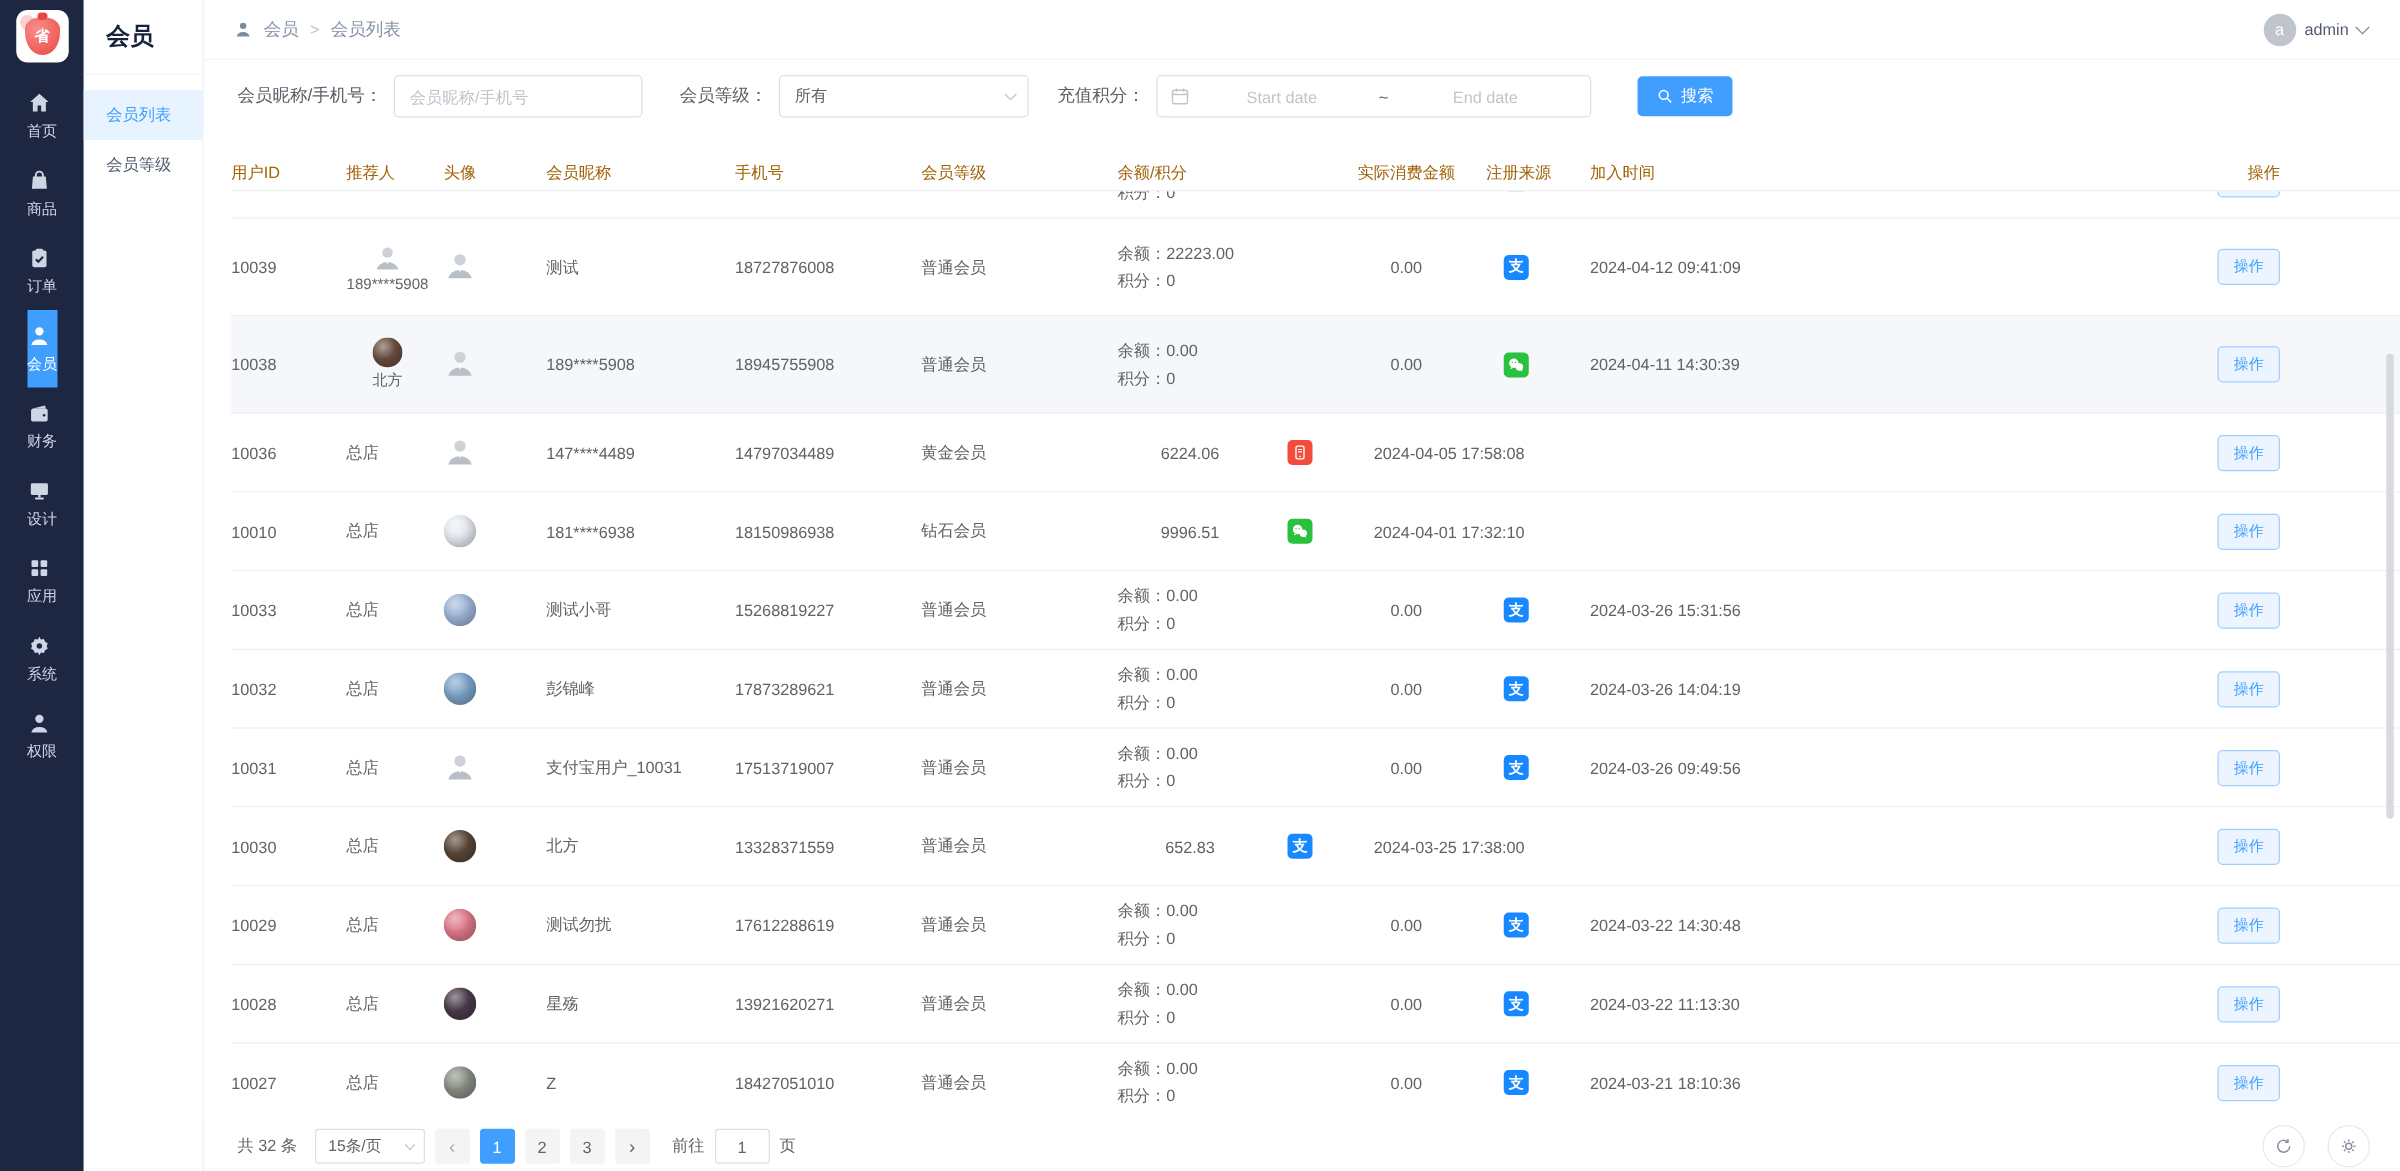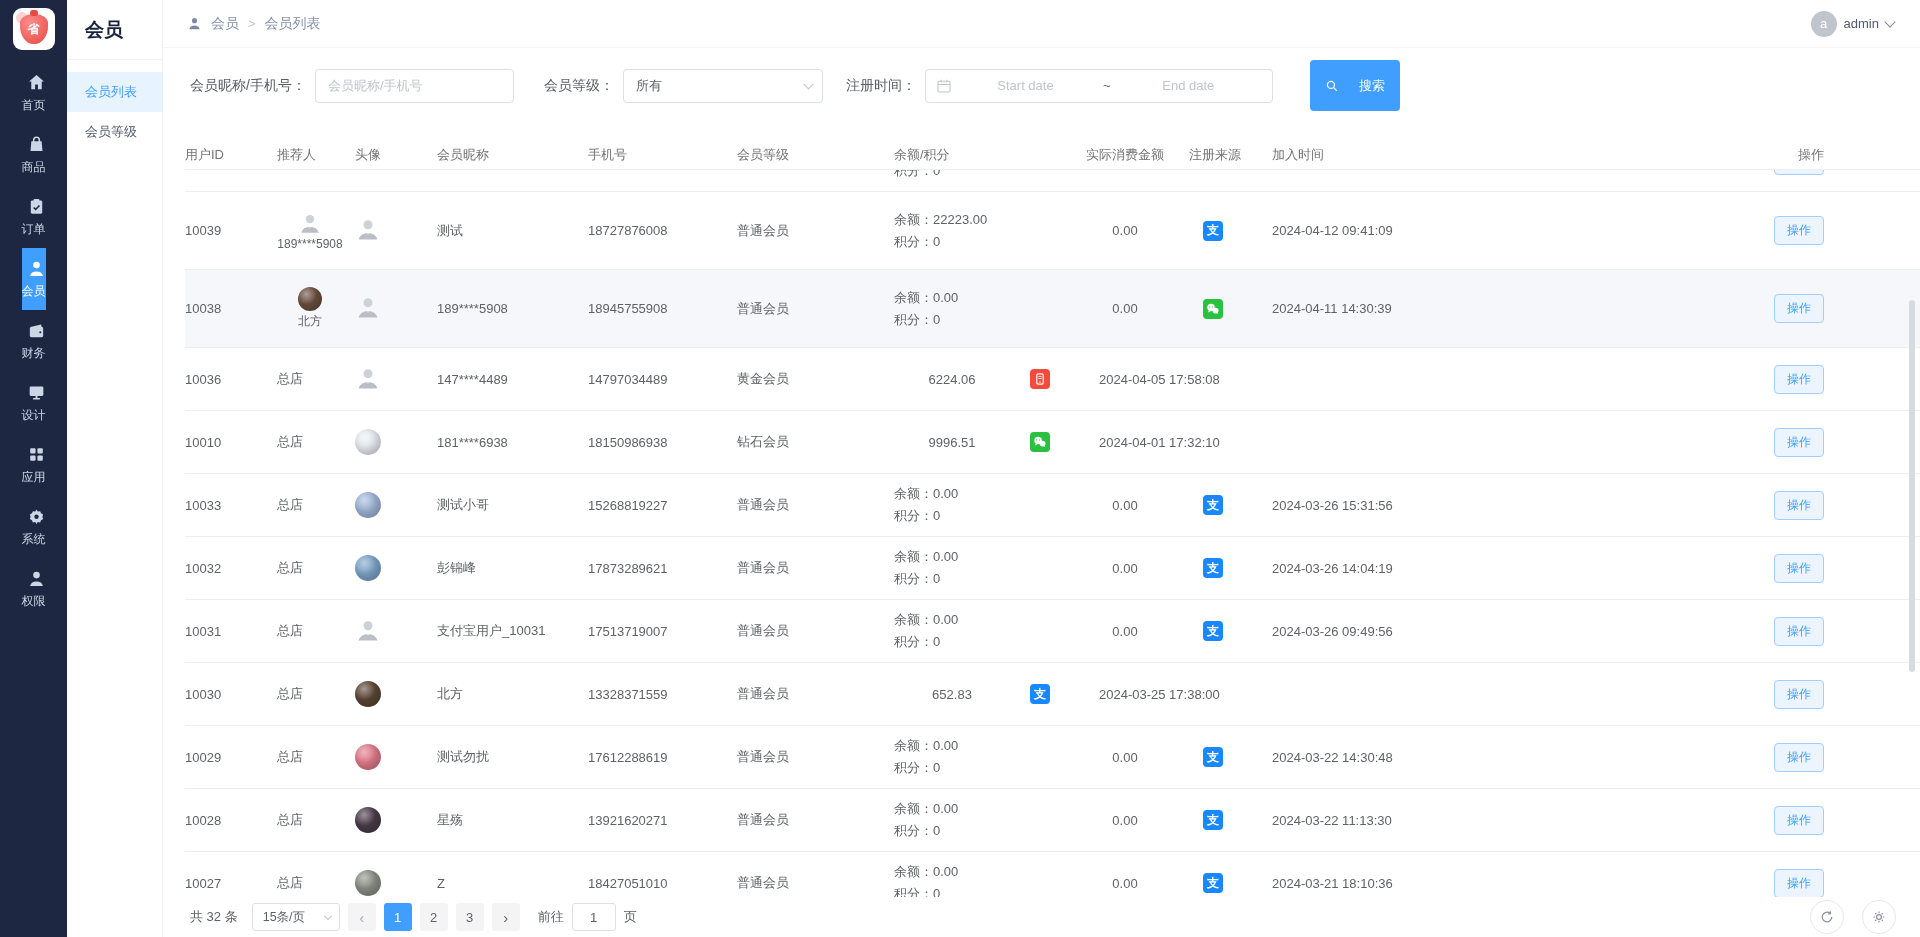--- a/index.html
+++ b/index.html
@@ -7,21 +7,21 @@
     font-family:"Liberation Sans","DejaVu Sans",sans-serif;color:#303133}
   .layout{display:flex;height:100%}
 
   
   .icon-nav{width:67px;background:#1d2742;flex-shrink:0;display:flex;flex-direction:column;align-items:center}
   .logo{width:42px;height:42px;background:#fff;border-radius:9px;margin:8px 0 12px;position:relative;flex-shrink:0}
   .logo .bag{position:absolute;left:7px;top:6px;width:28px;height:30px;background:radial-gradient(circle at 35% 30%,#f98d8d,#e8483f);border-radius:45% 45% 48% 48%/30% 30% 60% 60%;display:flex;align-items:center;justify-content:center}
   .logo .bag:before{content:"";position:absolute;top:-4px;left:10px;width:8px;height:6px;background:#e8483f;border-radius:3px}
   .logo .dot{position:absolute;left:3px;top:4px;width:12px;height:12px;border-radius:50%;background:#f9c7c7;opacity:.8}
   .logo .zi{position:relative;color:#fff;font-size:12px;font-weight:bold}
-  .nav-item{width:100%;padding:11px 0 10px;display:flex;flex-direction:column;align-items:flex-end;gap:5px;
+  .nav-item{width:100%;padding:11px 0 10px;display:flex;flex-direction:column;align-items:flex-start;gap:5px;
     color:#cdd6e4;font-size:12px;cursor:pointer;flex-shrink:0}
   .nav-item svg{width:19px;height:19px;fill:currentColor}
   .nav-item.active{background:#409eff;color:#fff}
 
   
   .sub-nav{width:96px;flex-shrink:0;background:#fff;border-right:1px solid #eef0f5}
   .sub-title{height:60px;line-height:60px;padding-left:18px;font-size:19px;font-weight:bold;color:#17233d;border-bottom:1px solid #f0f2f5}
   .sub-items{padding-top:12px}
   .sub-item{height:40px;line-height:40px;padding-left:18px;font-size:13px;color:#515a6e;cursor:pointer}
   .sub-item.active{background:#e7f4ff;color:#409eff}
@@ -40,25 +40,25 @@
   .filterbar{display:flex;align-items:center;padding:12px 24px 12px 27px;font-size:14px;color:#5a5e66;flex-shrink:0}
   .f-label{white-space:nowrap;margin-right:9px}
   .f-input{width:199px;height:34px;border:1px solid #dcdfe6;border-radius:4px;padding:0 12px;font-size:13px;color:#606266;outline:none;font-family:inherit}
   .f-input::placeholder{color:#c0c4cc}
   .f-select{width:200px;height:34px;border:1px solid #dcdfe6;border-radius:4px;display:flex;align-items:center;justify-content:space-between;padding:0 10px 0 12px;font-size:13px;color:#606266;cursor:pointer}
   .f-select .chev{width:7px;height:7px;border-right:1.3px solid #c0c4cc;border-bottom:1.3px solid #c0c4cc;transform:rotate(45deg);margin-top:-3px}
   .gap1{width:30px}.gap2{width:23px}
   .f-dates{width:348px;height:34px;border:1px solid #dcdfe6;border-radius:4px;display:flex;align-items:center;padding:0 10px;font-size:13px;color:#c0c4cc}
   .f-dates .dph{flex:1;text-align:center}
   .f-dates .tilde{color:#606266;padding:0 4px}
-  .search-btn{margin-left:37px;height:51px;padding:0 15px;background:#409eff;color:#fff;border:none;border-radius:4px;font-size:13px;display:flex;align-items:center;gap:20px;cursor:pointer;font-family:inherit}
+  .search-btn{margin-left:37px;height:32px;padding:0 15px;background:#409eff;color:#fff;border:none;border-radius:4px;font-size:13px;display:flex;align-items:center;gap:6px;cursor:pointer;font-family:inherit}
 
   
   .table-wrap{flex:1;position:relative;overflow:hidden;padding-left:22px;background:#fff}
-  .thead{position:relative;z-index:2;background:#fff;display:flex;align-items:center;padding-top:17px;height:47px;border-bottom:1px solid #ebeef5;font-size:13px;color:#737373}
+  .thead{position:relative;z-index:2;background:#fff;display:flex;align-items:center;padding-top:17px;height:47px;border-bottom:1px solid #ebeef5;font-size:13px;color:#a16207}
   .tbody{position:relative;z-index:1}
   .trow{display:flex;align-items:center;border-bottom:1px solid #ebeef5;font-size:13px;color:#606266;height:63px;background:#fff}
   .trow.tall{height:78px}
   .trow.hl{background:#f5f7fa}
   .trow.partial{margin-top:-41px}
   .c{flex-shrink:0;padding-right:6px;white-space:nowrap}
   .c-id{width:92px}.c-ref{width:78px}.c-ava{width:82px}.c-nick{width:151px}
   .c-phone{width:149px}.c-level{width:157px}.c-bal{width:173px}
   .c-spent{width:122px;text-align:center}.c-src{width:83px}.c-date{width:250px}
   .c-act{flex:1;text-align:right;padding-right:96px}
@@ -206,21 +206,21 @@
     <div class="filterbar">
       <span class="f-label">会员昵称/手机号：</span>
       <input class="f-input" placeholder="会员昵称/手机号" style="">
       <span class="gap1"></span>
       <span class="f-label">会员等级：</span>
       <div class="f-select">
         <span>所有</span>
         <span class="chev"></span>
       </div>
       <span class="gap2"></span>
-      <span class="f-label">注册时间：</span>
+      <span class="f-label">充值积分：</span>
       <div class="f-dates">
         <svg width="16" height="16" viewBox="0 0 20 20">
             <rect x="2.5" y="4" width="15" height="13.5" rx="1.5" fill="none" stroke="#c0c4cc" stroke-width="1.4"></rect>
             <path d="M2.5 8.2h15M6.5 2.2v3.4M13.5 2.2v3.4" stroke="#c0c4cc" stroke-width="1.4" fill="none"></path>
           </svg>
         <span class="dph">Start date</span>
         <span class="tilde">~</span>
         <span class="dph">End date</span>
       </div>
       <button class="search-btn">

